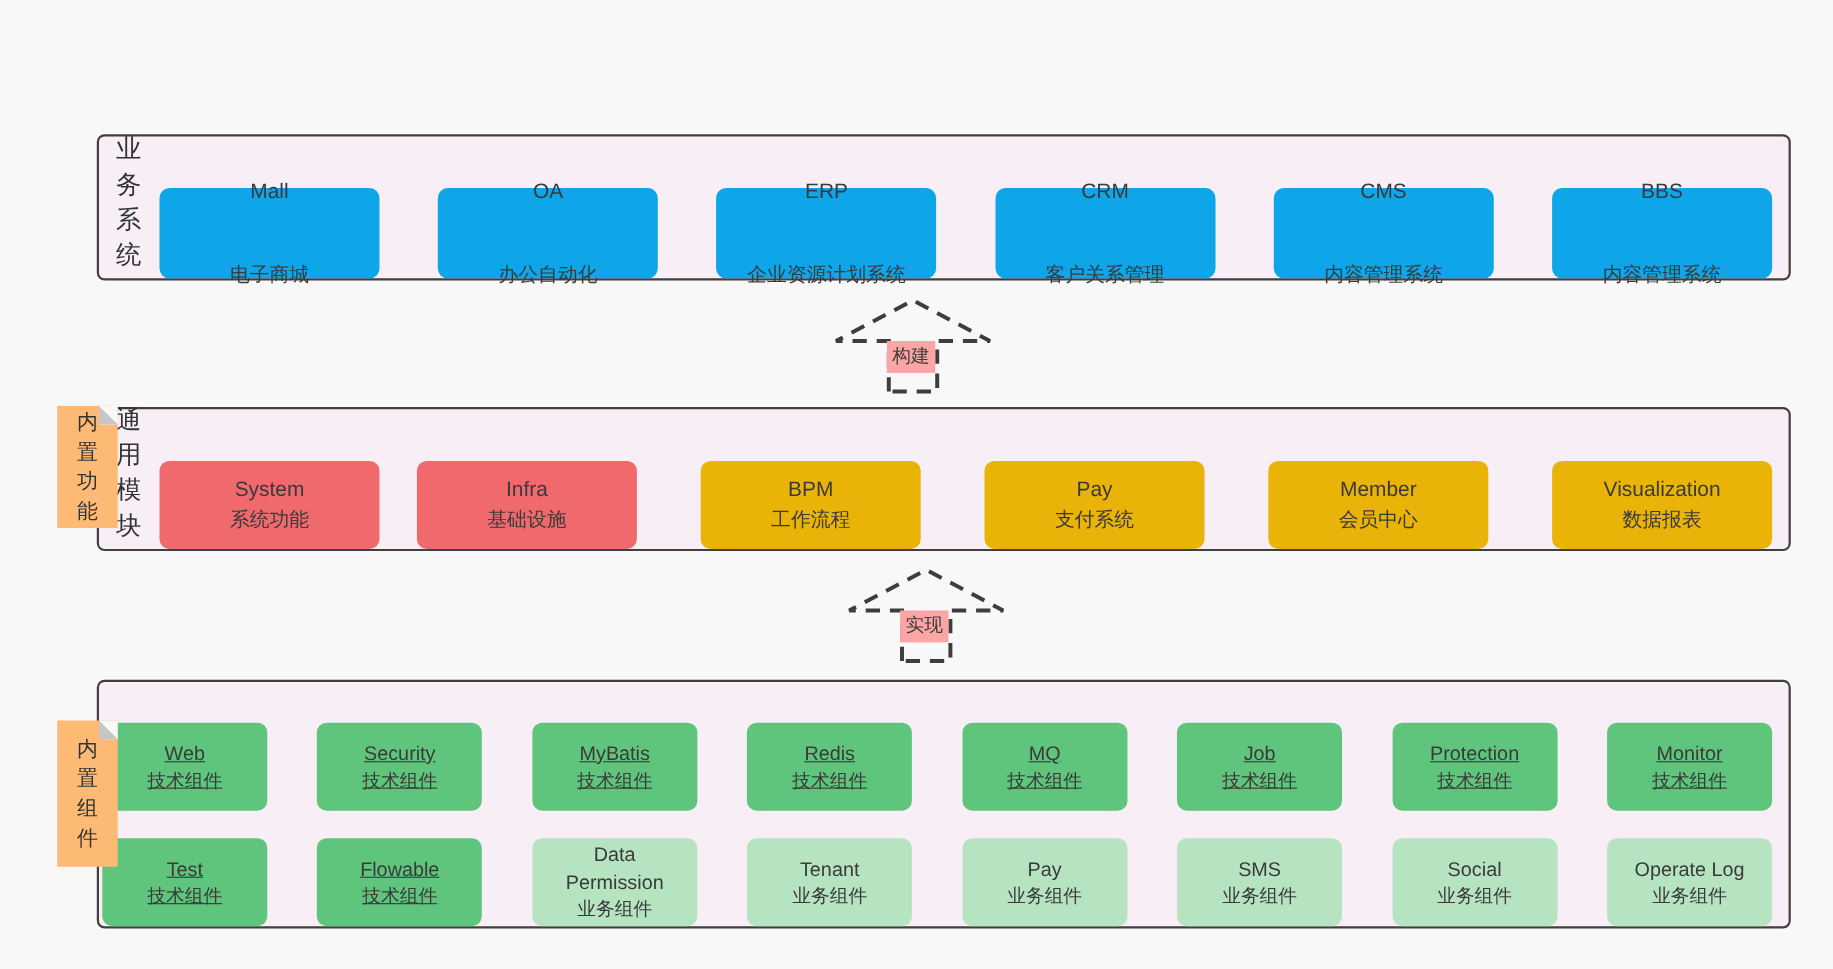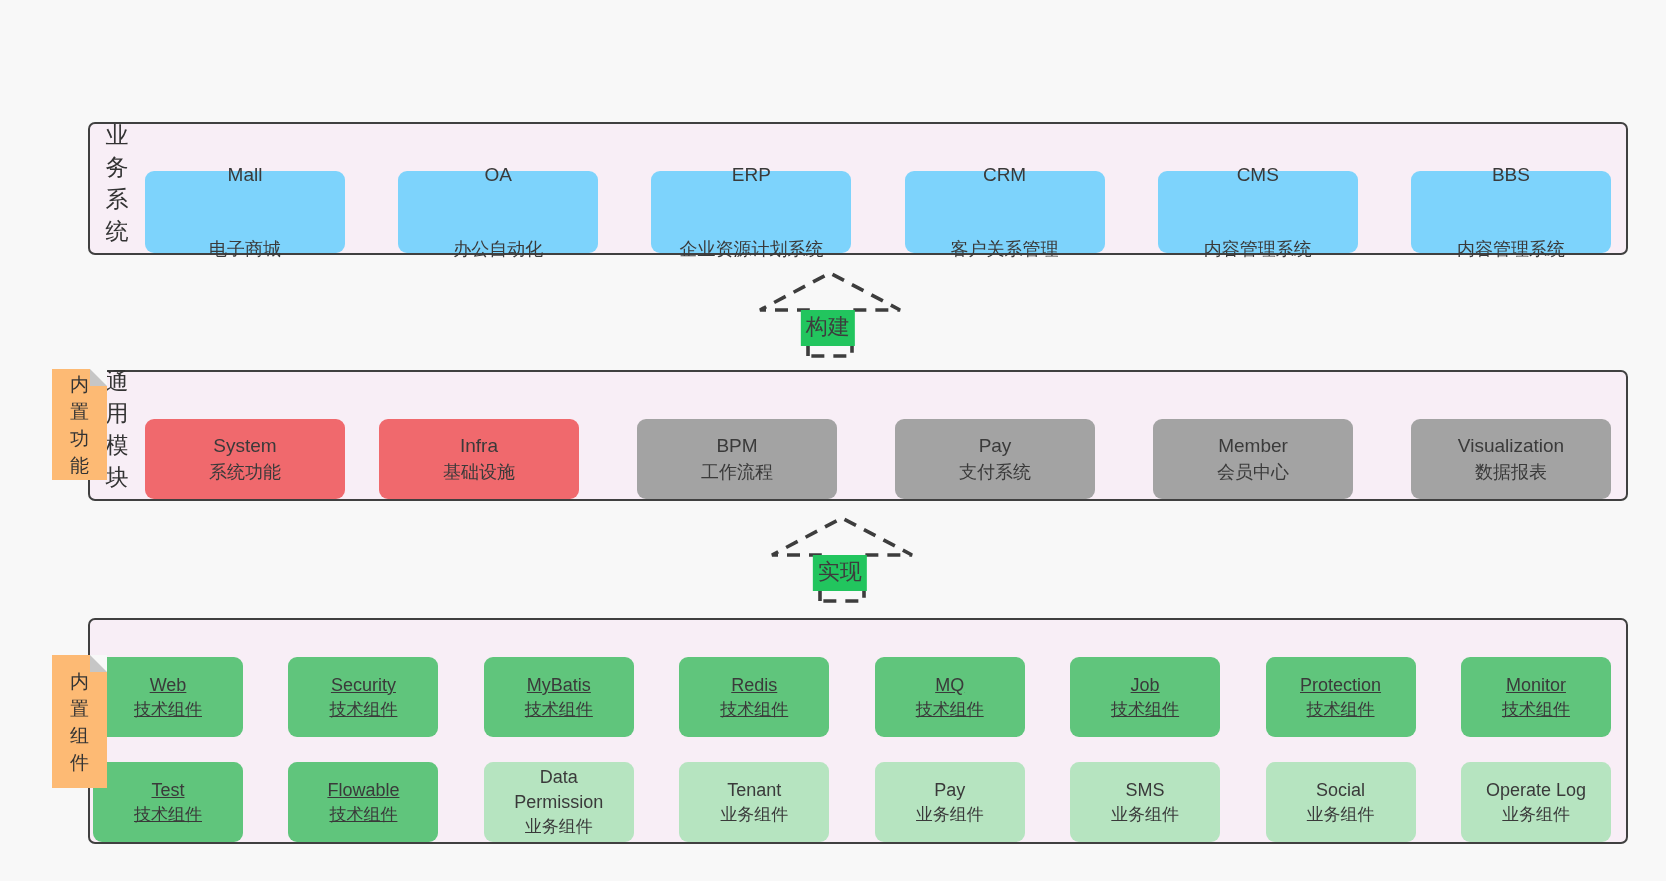--- a/index.html
+++ b/index.html
@@ -60,23 +60,23 @@
     text-align:center;
     line-height:1.38;
   }
   .node .en{font-size:19px;}
   .node .cn{font-size:18px;}
   .node.size-l{width:200px;height:82px;}
   .node.size-m{width:200px;height:80px;}
   .node.size-s{width:150px;height:80px;}
   .node.size-s .en{font-size:18px;max-width:130px;}
   .node.size-s .cn{font-size:17px;}
-  .c-blue  {background:#7dd3fc;gap:48px;}
+  .c-blue  {background:#0ea5e9;gap:48px;}
   .c-red   {background:#f0696d;}
-  .c-pink  {background:#a3a3a3;margin-left:24px;}
+  .c-pink  {background:#eab308;margin-left:24px;}
   .c-green {background:#60c57c;text-decoration:underline;}
   .c-lgreen{background:#b6e4c0;}
 
   
   .sticky{
     position:absolute;
     left:52px;width:55px;
     background:#fdba74;
     box-sizing:border-box;
     display:flex;align-items:center;justify-content:center;
@@ -97,23 +97,23 @@
     color:#333;
   }
 
   
   .arrow{position:absolute;width:152px;height:88px;}
   .arrow svg{position:absolute;inset:0;overflow:visible;}
   .arrow-label{
     position:absolute;
     left:50%;top:40px;
     transform:translateX(-54%);
-    background:#22c55e;
+    background:#fca5a5;
     padding:2px 5px 4px 5px;
-    font-size:22px;
+    font-size:17px;
     color:#3d3d3d;
     white-space:nowrap;
   }
 </style>
 </head>
 <body>
 
 <div class="canvas">
 
   <section class="band" style="top:122px;height:133px;">

